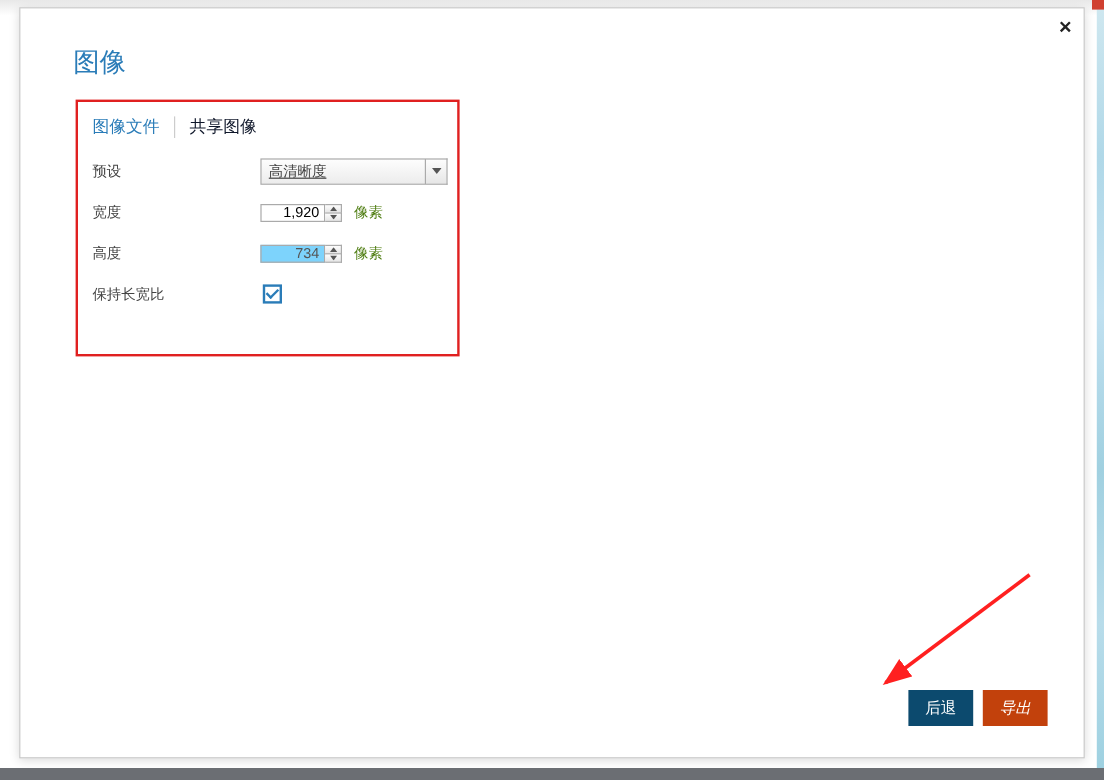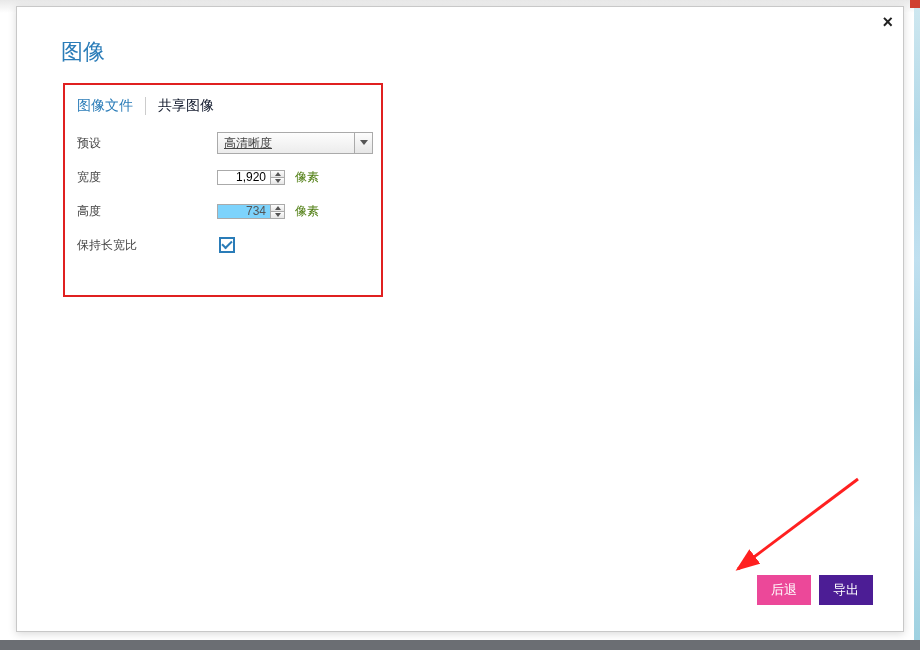--- a/index.html
+++ b/index.html
@@ -180,22 +180,22 @@
       height: 30px;
       padding: 0 14px;
       display: flex;
       align-items: center;
       justify-content: center;
       font-size: 13px;
       color: #fff;
       cursor: pointer;
       border: none;
     }
-    .btn-gray { background: #ec4899; }
-    .btn-green { background: #4c1d95; }
+    .btn-gray { background: #0c4a6e; }
+    .btn-green { background: #c2410c; font-style: italic; }
     .arrow-svg {
       position: absolute;
       bottom: 22px; right: 30px;
       width: 180px; height: 140px;
       pointer-events: none;
     }
     .bottom-strip {
       position: absolute;
       left: 0; bottom: 0;
       width: 920px; height: 10px;

